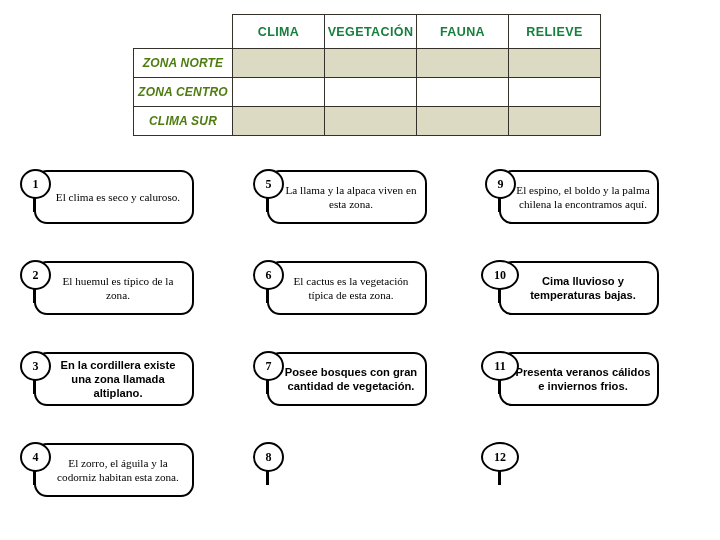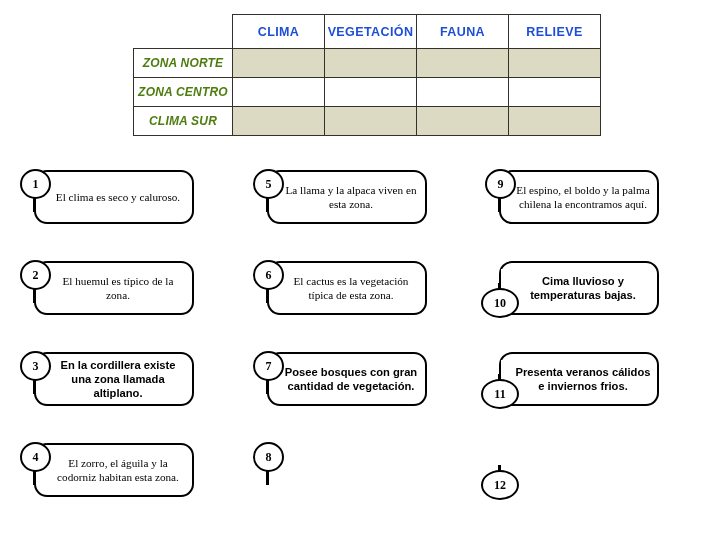--- a/index.html
+++ b/index.html
@@ -36,21 +36,21 @@
     background: transparent;
     width: 98px;
     height: 33px;
   }
   #zone-table .col-head {
     width: 91px;
     height: 33px;
     font-weight: bold;
     font-size: 12.5px;
     letter-spacing: 0.4px;
-    color: #1d4ed8;
+    color: #15803d;
   }
   #zone-table .row-head {
     width: 98px;
     height: 28px;
     font-weight: bold;
     font-style: italic;
     font-size: 12px;
     letter-spacing: 0.2px;
     color: #4d7c0f;
   }
@@ -108,21 +108,20 @@
     background: #ffffff;
     display: flex;
     align-items: center;
     justify-content: center;
     z-index: 3;
   }
   .callout .badge.wide {
     width: 38px;
     height: 30px;
     left: 2px;
-    margin-top: 28px;
   }
   .callout .badge-num {
     font-size: 12px;
     font-weight: bold;
     color: #000000;
     line-height: 1;
   }
   
   .callout .tail {
     position: absolute;

